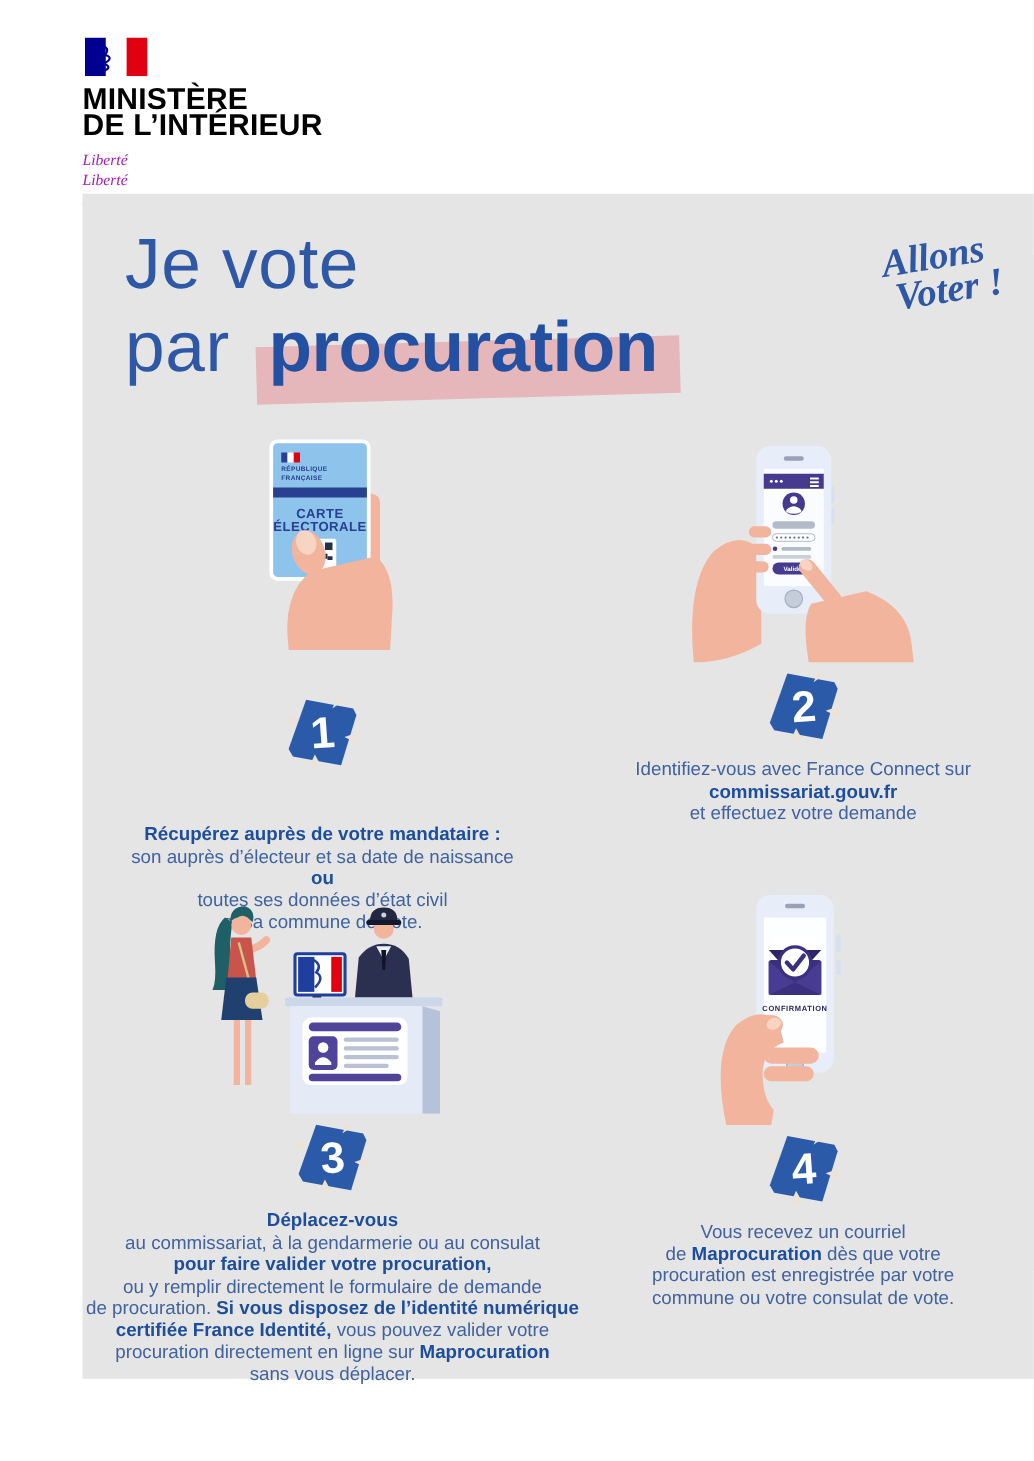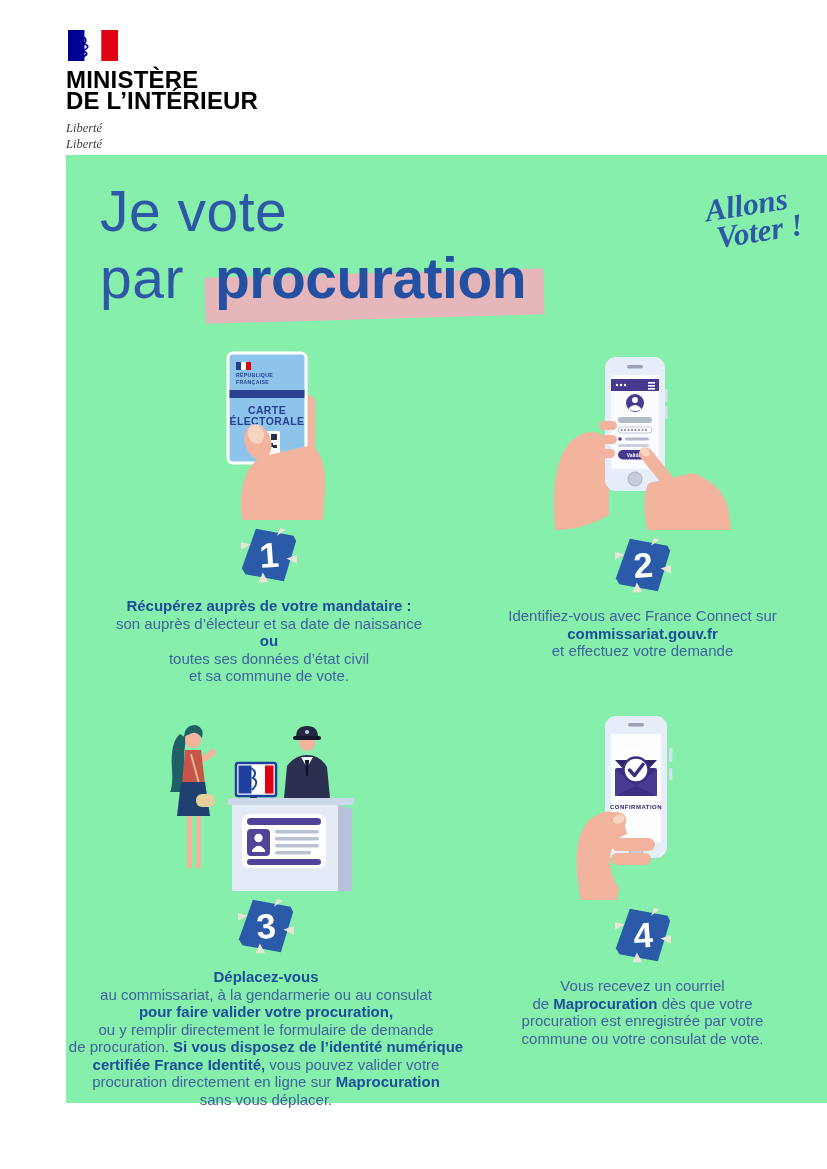--- a/index.html
+++ b/index.html
@@ -5,37 +5,37 @@
   html,body{margin:0;padding:0;}
   body{
     width:827px;height:1169px;position:relative;overflow:hidden;
     background:#ffffff;
     font-family:"Liberation Sans",sans-serif;
   }
   
   .ministry{position:absolute;left:66px;top:30px;}
   .flag{display:block;width:50px;height:31px;margin:0 0 8px 2px;}
   .mname{font-size:24px;font-weight:bold;line-height:21px;color:#000;letter-spacing:.2px;}
-  .motto{margin-top:9px;font-family:"Liberation Serif",serif;font-style:italic;font-size:12.5px;line-height:16px;color:#404040;}
-  
-  .panel{position:absolute;left:66px;top:155px;width:761px;height:948px;background:#86efac;}
+  .motto{margin-top:9px;font-family:"Liberation Serif",serif;font-style:italic;font-size:12.5px;line-height:16px;color:#a21caf;}
+  
+  .panel{position:absolute;left:66px;top:155px;width:761px;height:948px;background:#e5e5e5;}
   
   .title{position:absolute;left:34px;top:24px;color:#2e57a6;font-size:57px;line-height:64px;}
   .t1{font-weight:400;letter-spacing:.5px;}
   .t2{margin-top:3px;}
   .t2 .prefix{font-weight:400;margin-right:31px;letter-spacing:.5px;}
   .hl{position:relative;z-index:0;font-weight:800;color:#2450a2;letter-spacing:-.5px;}
   .hl-bg{position:absolute;left:-10px;right:-18px;top:27px;bottom:-9px;background:#e5b7ba;transform:rotate(-1.6deg);z-index:-1;}
   .allons{position:absolute;right:26px;top:36px;transform:rotate(-9deg);
     font-family:"Liberation Serif",serif;font-style:italic;font-weight:bold;
     color:#2e57a6;font-size:31px;line-height:27px;text-align:center;}
   .allons .l2{display:block;margin-left:18px;margin-top:1px;}
   
   .step{position:absolute;display:flex;flex-direction:column;align-items:center;}
-  .s1{left:13px;top:190px;width:380px;}
+  .s1{left:2px;top:190px;width:380px;gap:31px;}
   .s2{left:392px;top:190px;width:369px;}
   .s3{left:10px;top:553px;width:380px;}
   .s4{left:392px;top:553px;width:369px;}
   .illu{display:block;}
   .badge{width:56px;height:58px;margin-top:6px;flex:none;}
   .badge text{fill:#fff;font-size:40px;font-weight:bold;text-anchor:middle;font-family:"Liberation Sans",sans-serif;}
   .step-text{margin-top:13px;font-size:15px;line-height:17.5px;color:#40629e;text-align:center;}
   .step-text .b{font-weight:bold;color:#1c4e9c;}
   .s3 .step-text{width:410px;}
   

